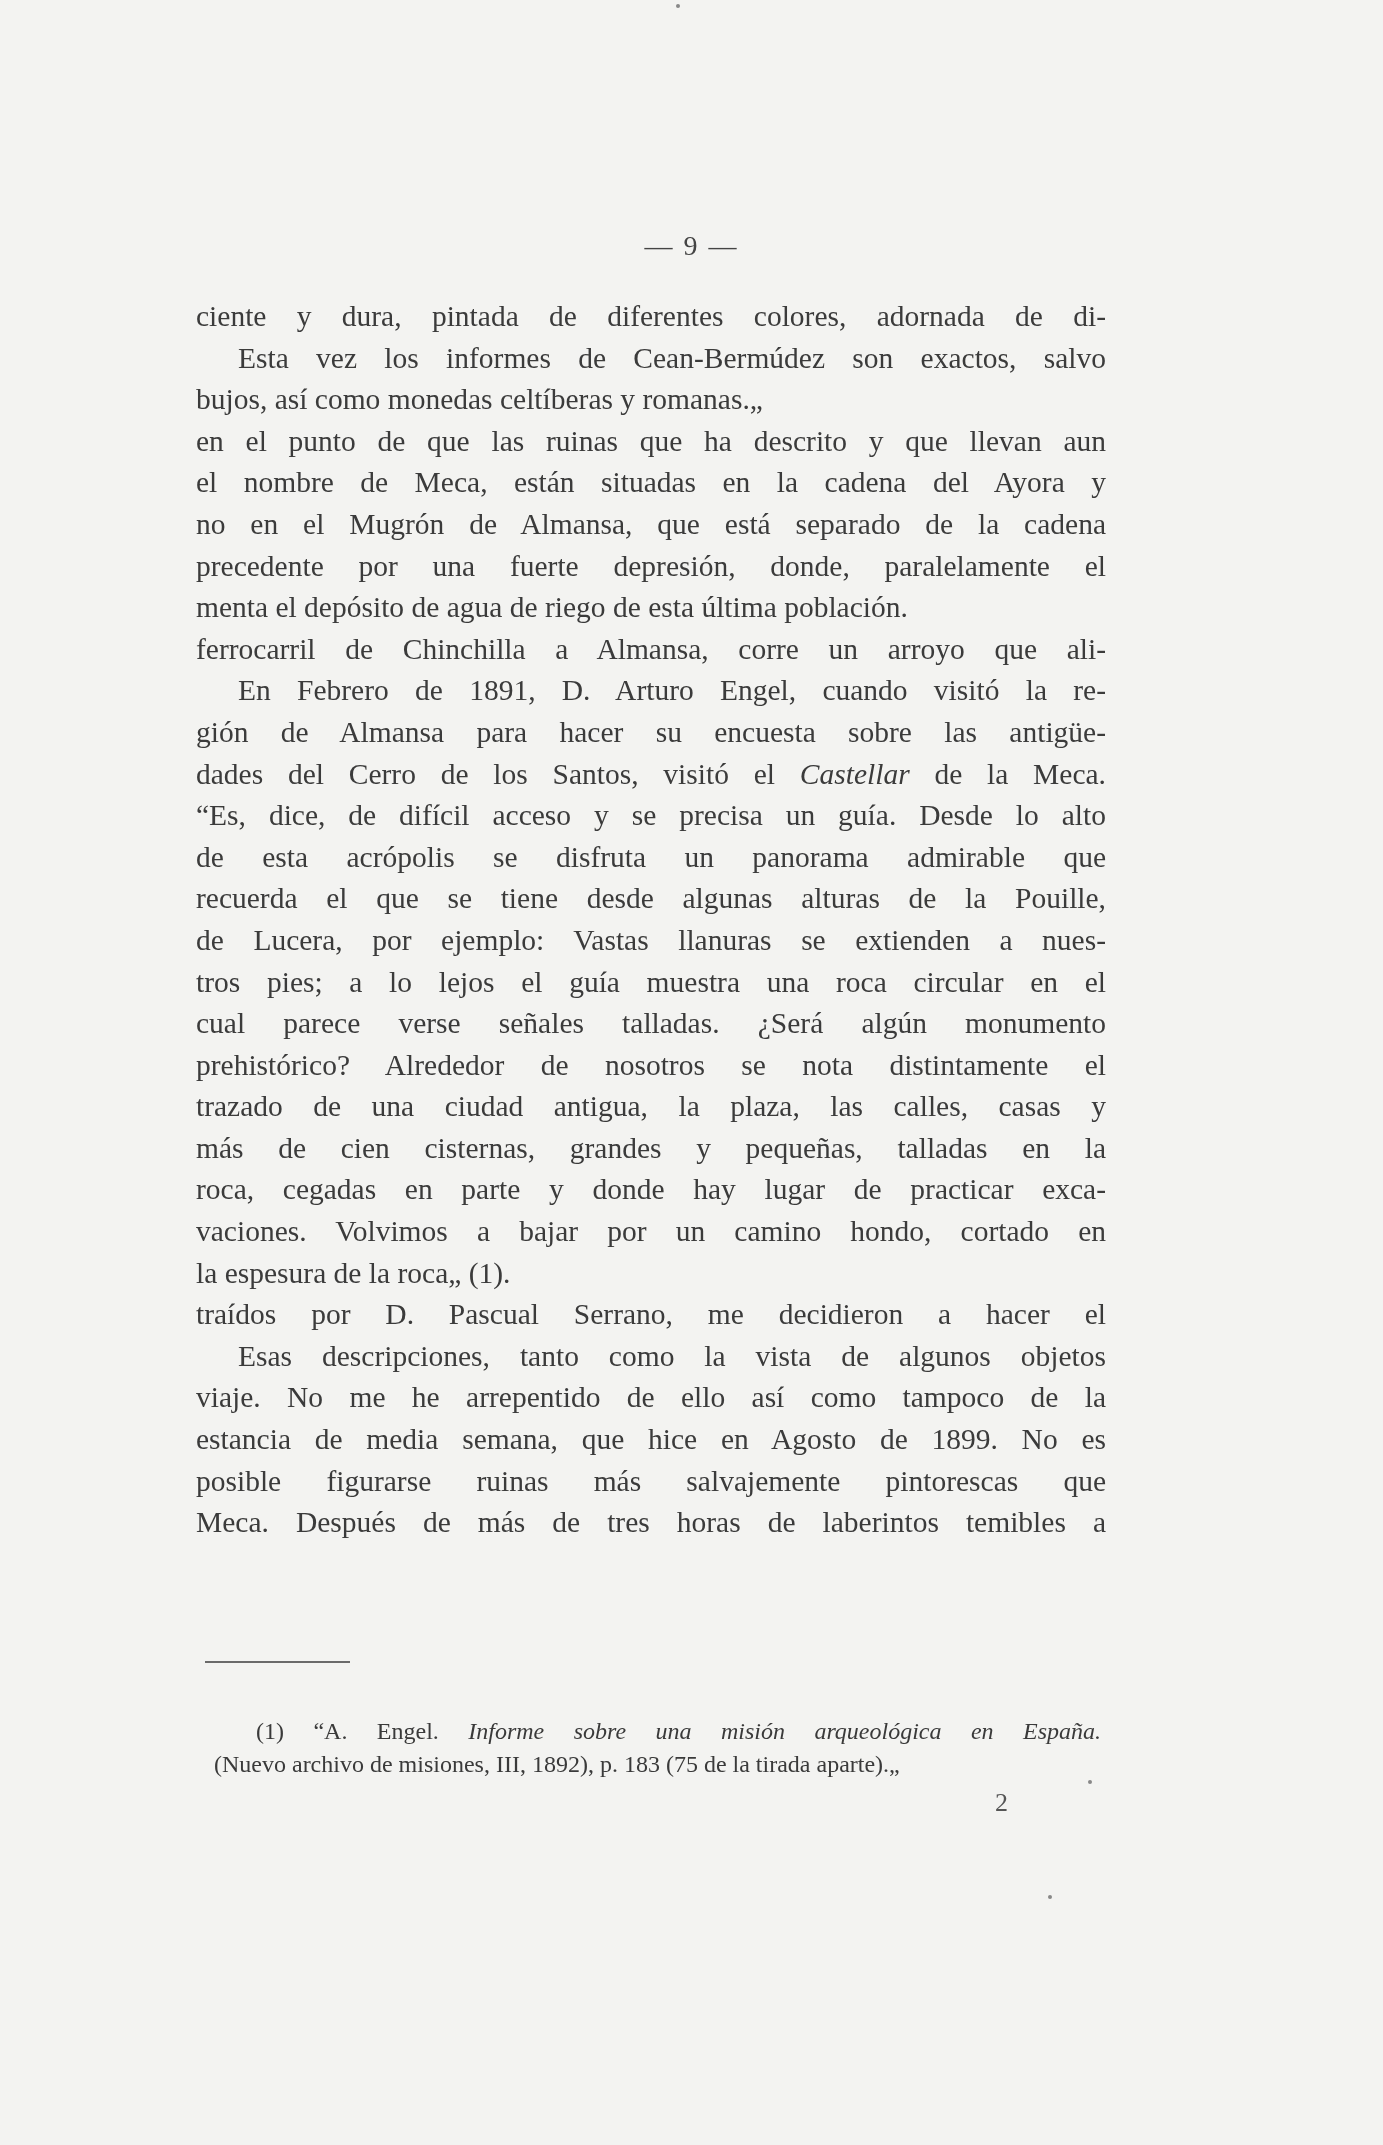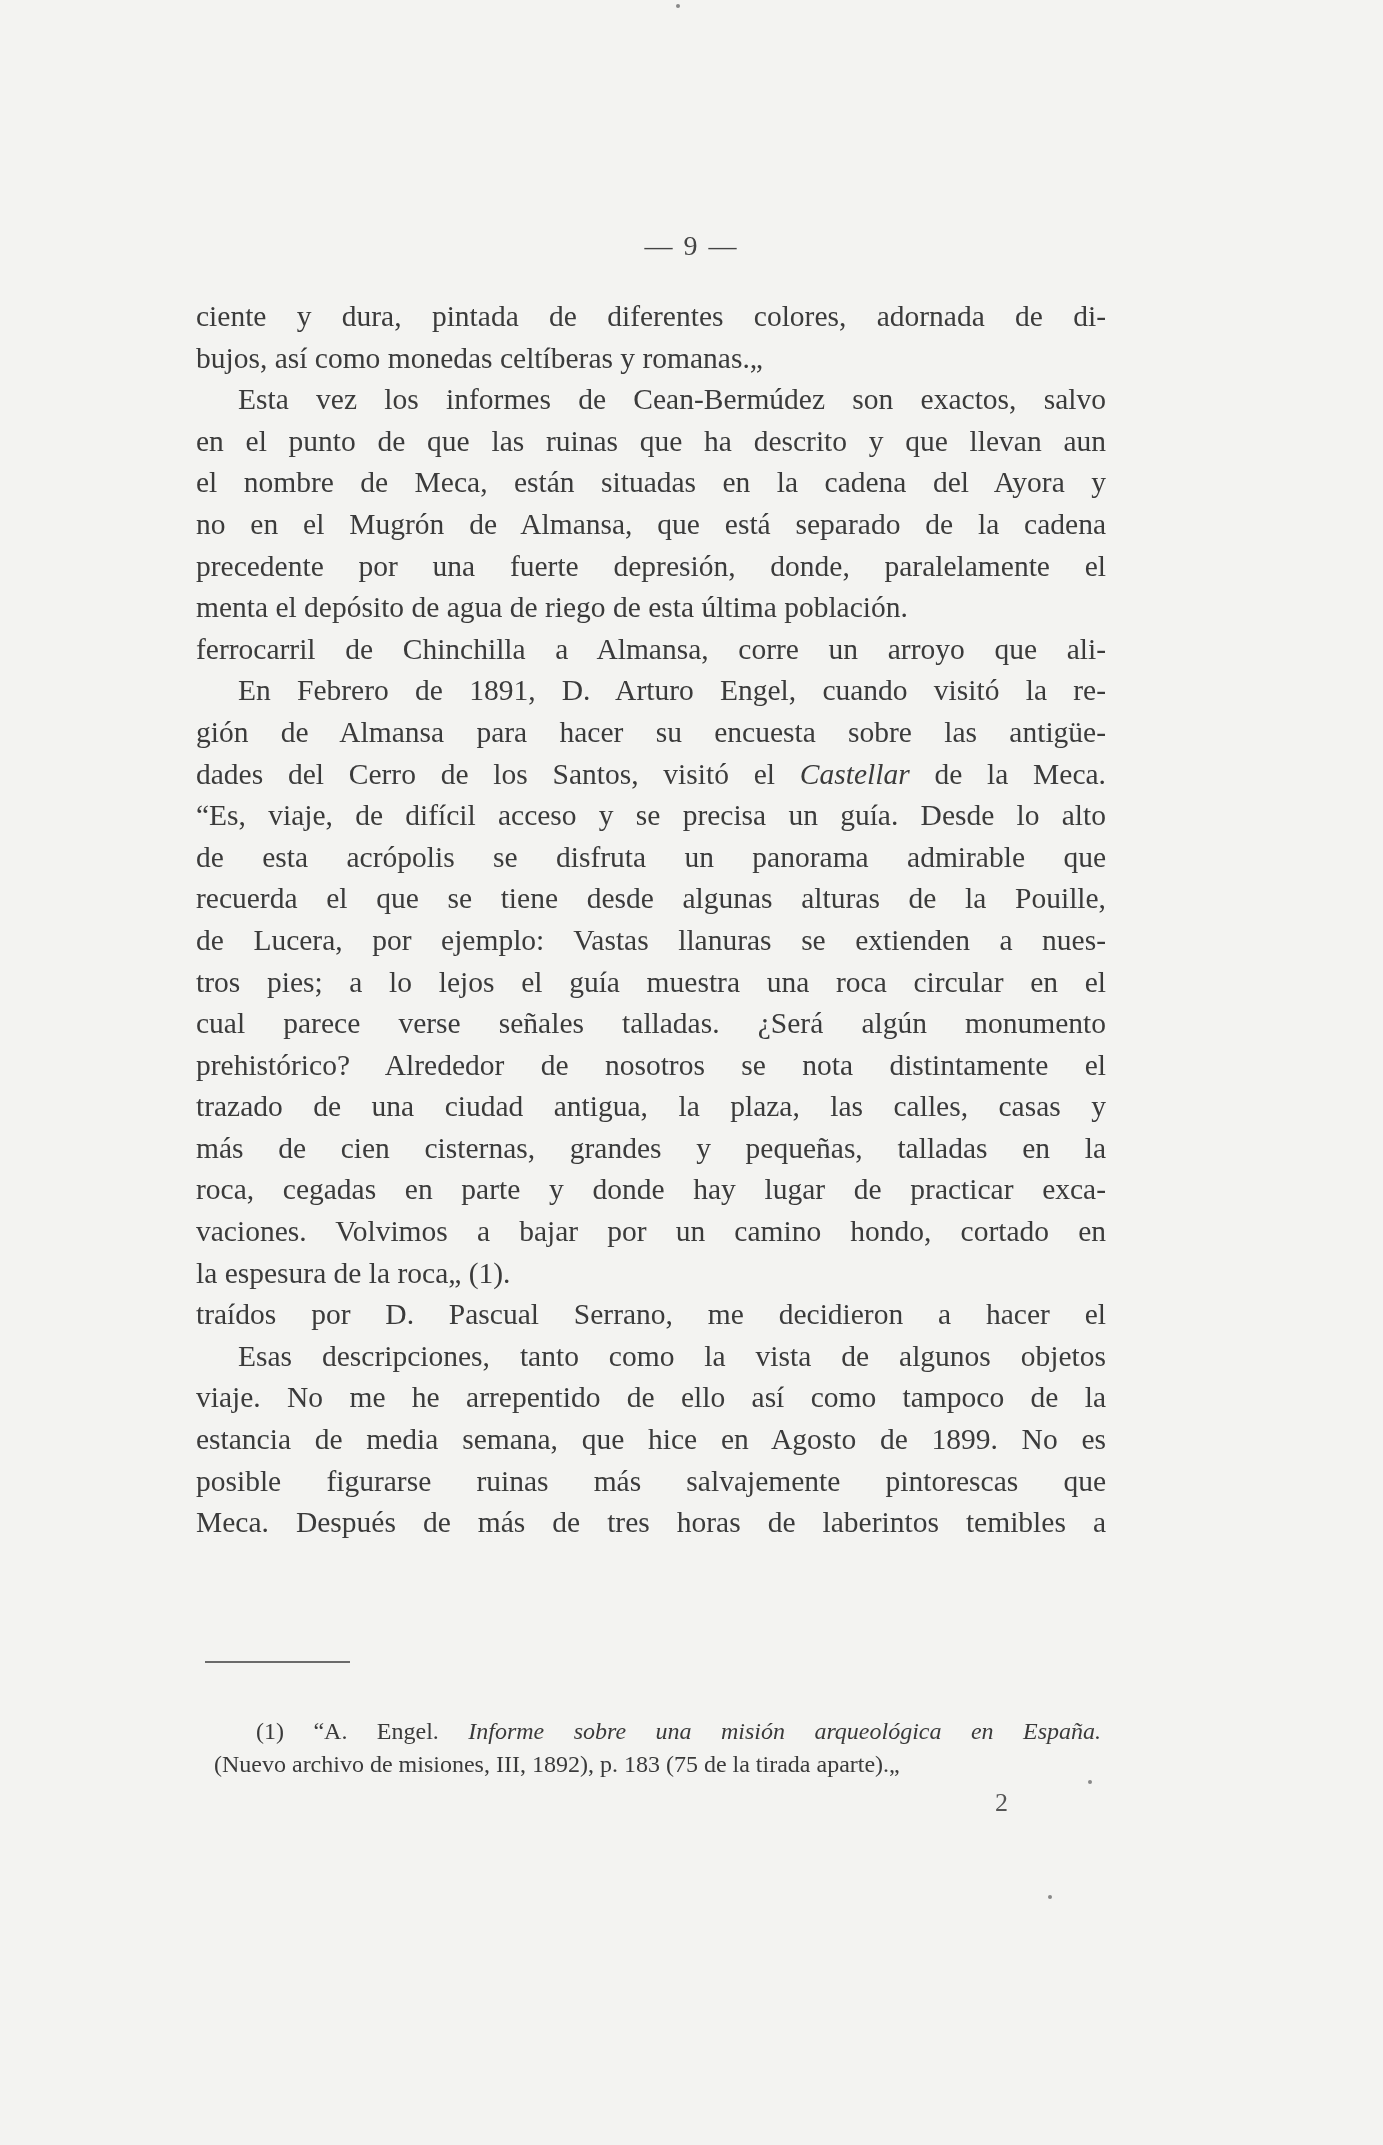--- a/index.html
+++ b/index.html
@@ -49,32 +49,32 @@
   .speck { position: absolute; border-radius: 50%; background: #888; }
   em { font-style: italic; }
 </style>
 </head>
 <body>
 
 <div class="page-number">— 9 —</div>
 
 <div class="body-text" id="body-text">
     <span class="line">ciente y dura, pintada de diferentes colores, adornada de di-</span>
+    <span class="line indent">Esta vez los informes de Cean-Bermúdez son exactos, salvo</span>
     <span class="line last">bujos, así como monedas celtíberas y romanas.„</span>
-    <span class="line indent">Esta vez los informes de Cean-Bermúdez son exactos, salvo</span>
     <span class="line">en el punto de que las ruinas que ha descrito y que llevan aun</span>
     <span class="line">el nombre de Meca, están situadas en la cadena del Ayora y</span>
     <span class="line">no en el Mugrón de Almansa, que está separado de la cadena</span>
     <span class="line">precedente por una fuerte depresión, donde, paralelamente el</span>
     <span class="line last">menta el depósito de agua de riego de esta última población.</span>
     <span class="line">ferrocarril de Chinchilla a Almansa, corre un arroyo que ali-</span>
     <span class="line indent">En Febrero de 1891, D. Arturo Engel, cuando visitó la re-</span>
     <span class="line">gión de Almansa para hacer su encuesta sobre las antigüe-</span>
     <span class="line"><span>dades del Cerro de los Santos, visitó el </span><em>Castellar</em><span> de la Meca.</span></span>
-    <span class="line">“Es, viaje, de difícil acceso y se precisa un guía. Desde lo alto</span>
+    <span class="line">“Es, dice, de difícil acceso y se precisa un guía. Desde lo alto</span>
     <span class="line">de esta acrópolis se disfruta un panorama admirable que</span>
     <span class="line">recuerda el que se tiene desde algunas alturas de la Pouille,</span>
     <span class="line">de Lucera, por ejemplo: Vastas llanuras se extienden a nues-</span>
     <span class="line">tros pies; a lo lejos el guía muestra una roca circular en el</span>
     <span class="line">cual parece verse señales talladas. ¿Será algún monumento</span>
     <span class="line">prehistórico? Alrededor de nosotros se nota distintamente el</span>
     <span class="line">trazado de una ciudad antigua, la plaza, las calles, casas y</span>
     <span class="line">más de cien cisternas, grandes y pequeñas, talladas en la</span>
     <span class="line">roca, cegadas en parte y donde hay lugar de practicar exca-</span>
     <span class="line">vaciones. Volvimos a bajar por un camino hondo, cortado en</span>

